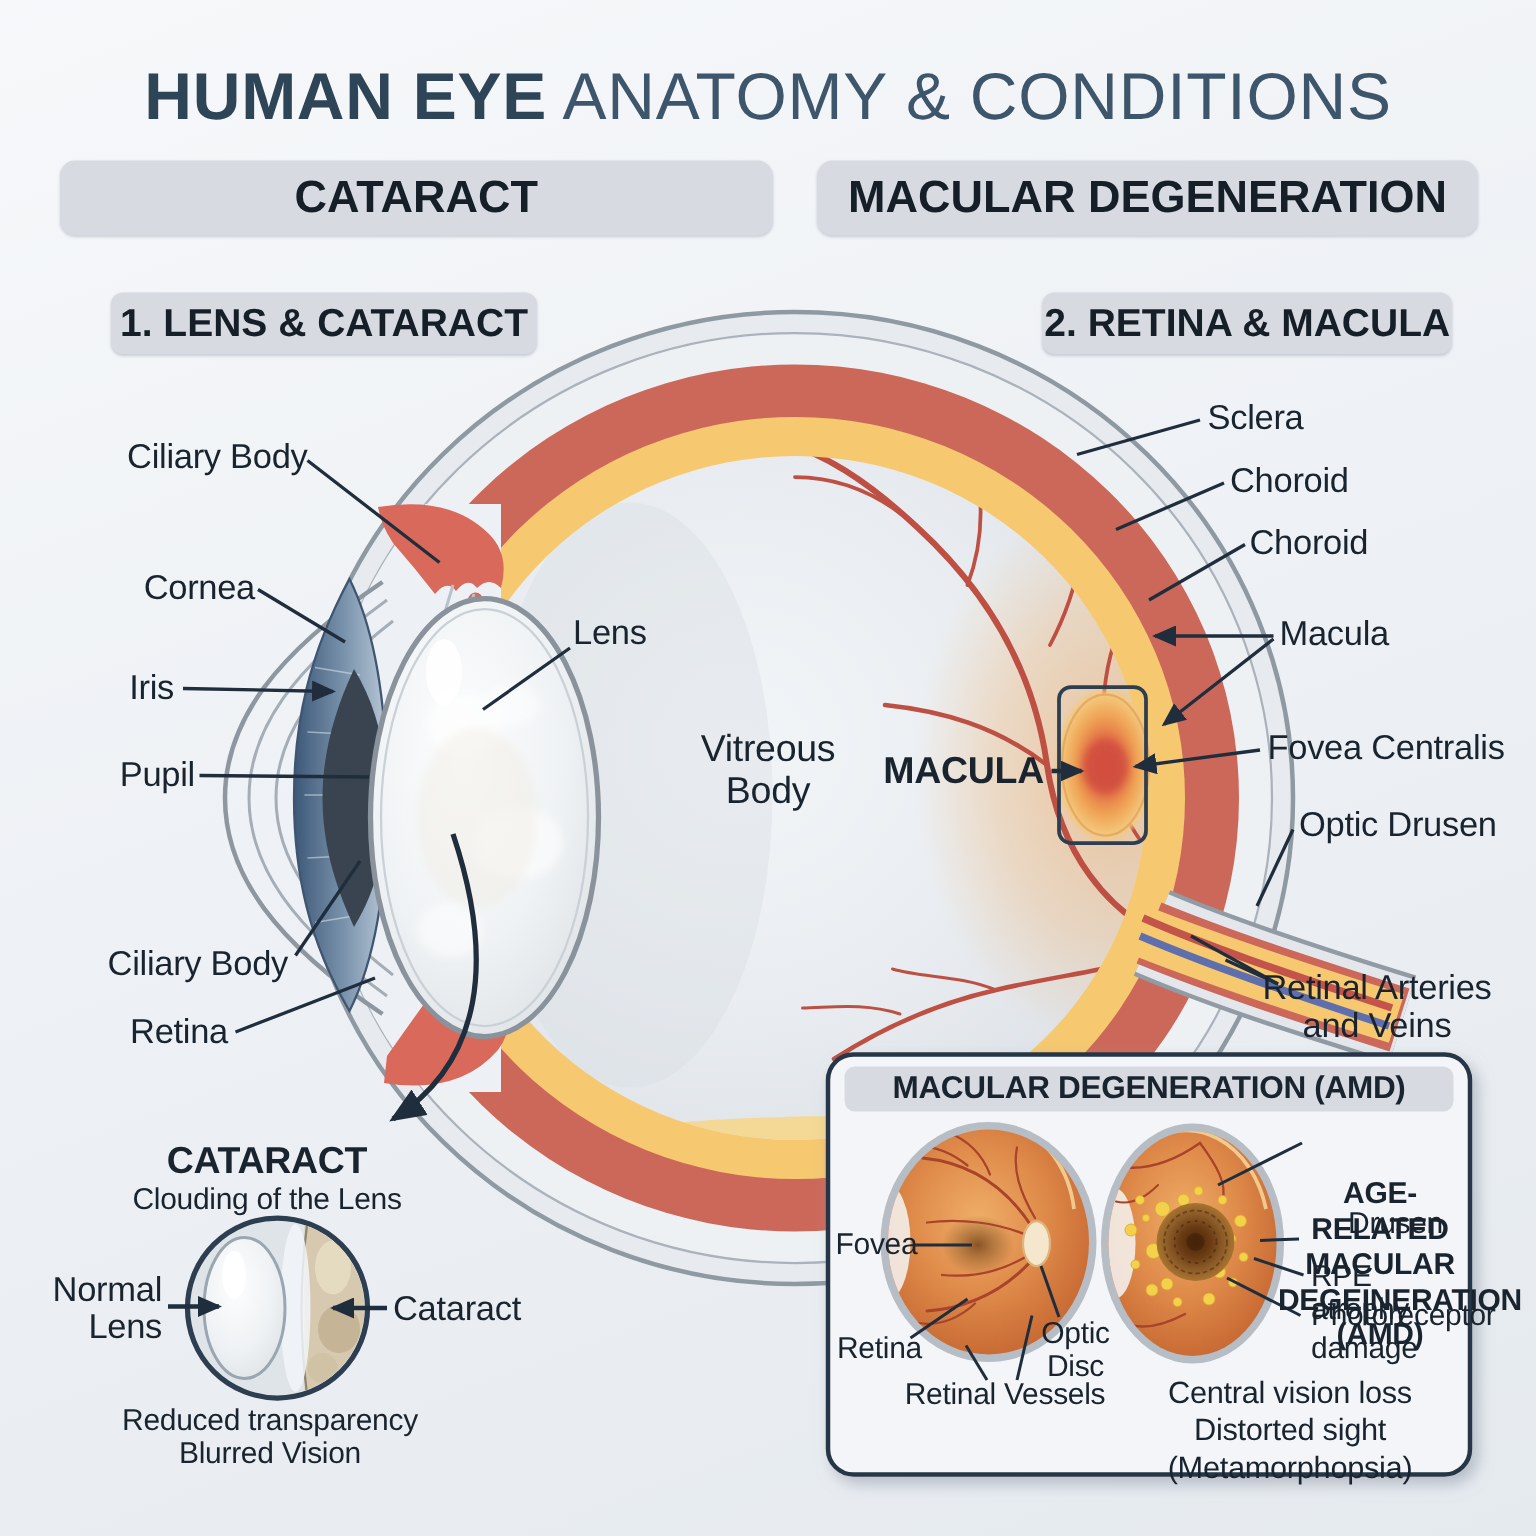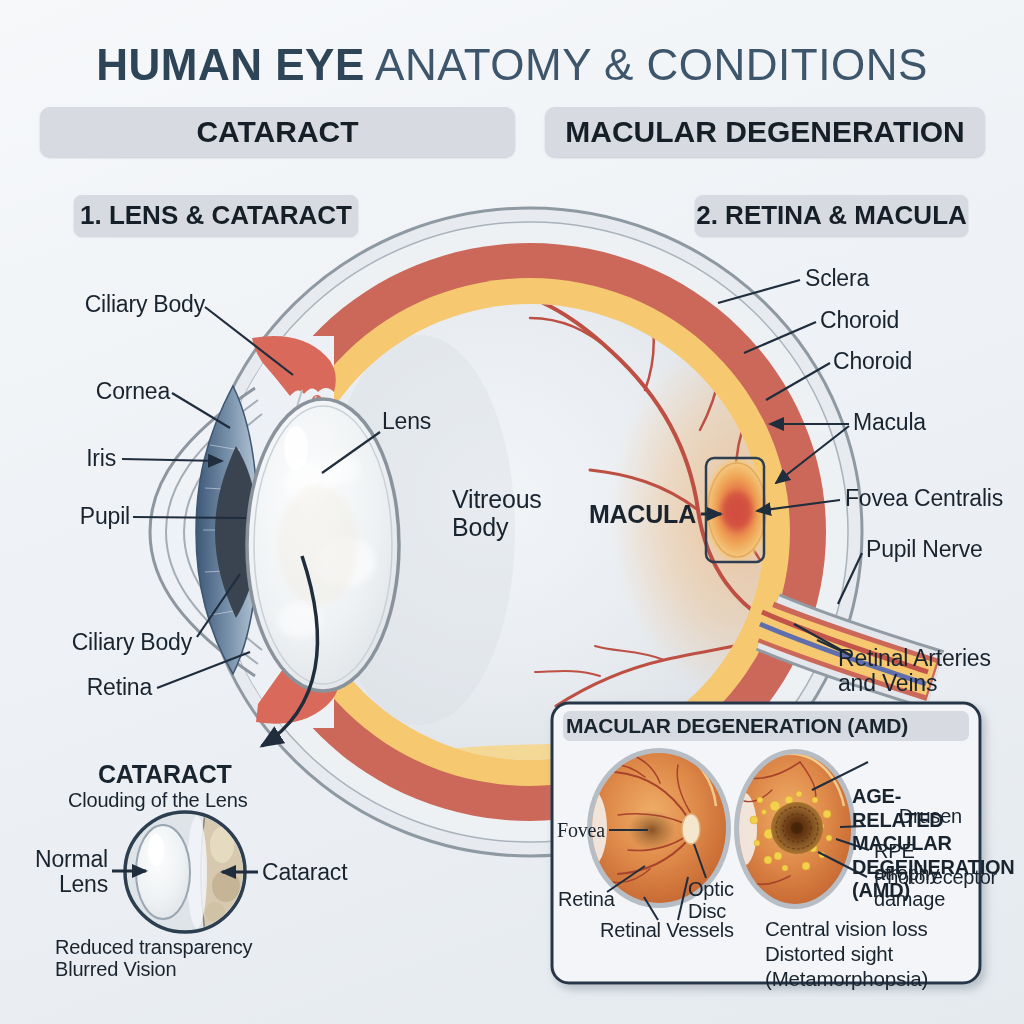--- a/index.html
+++ b/index.html
@@ -10,21 +10,21 @@
   .title{position:absolute;left:0;top:40px;width:1024px;text-align:center;
          font-size:44px;letter-spacing:.5px;white-space:nowrap;}
   .title .b{font-weight:bold;color:#2e4457;}
   .title .r{font-weight:normal;color:#3e566b;}
   .pill{position:absolute;background:#d7dbe1;border-radius:10px;
         display:flex;align-items:center;justify-content:center;
         font-weight:bold;color:#161f28;box-shadow:0 1px 2px rgba(120,130,145,.35);}
   .lbl{position:absolute;font-size:23px;line-height:1.1;font-weight:normal;
        color:#19242f;white-space:pre-line;letter-spacing:-.2px;}
   .bold{font-weight:bold;}
-  .ctr{} .rgt{text-align:right;}
+  .ctr{text-align:center;} .rgt{text-align:right;}
   .amd-lbl{font-size:20px;}
   .amd-title{font-size:20px;line-height:1.18;font-weight:bold;margin-top:37px;}
   .inset-h{font-size:25px;} .inset-s{font-size:20px;}
   .sym{font-size:20.5px;line-height:1.22;}
 </style>
 </head>
 <body>
 
 <div id="stage">
 
@@ -326,34 +326,34 @@
 <div class="lbl rgt" style="left:50px;top:675px;width:102px;">Retina</div>
 <div class="lbl" style="left:382px;top:409px;width:80px;">Lens</div>
 <div class="lbl ctr" style="left:452px;top:486px;width:120px;font-size:25px;">Vitreous
 Body</div>
 <div class="lbl rgt bold" style="left:568px;top:501px;width:128px;font-size:25px;">MACULA</div>
 <div class="lbl" style="left:805px;top:266px;width:110px;">Sclera</div>
 <div class="lbl" style="left:820px;top:308px;width:110px;">Choroid</div>
 <div class="lbl" style="left:833px;top:349px;width:110px;">Choroid</div>
 <div class="lbl" style="left:853px;top:410px;width:110px;">Macula</div>
 <div class="lbl" style="left:845px;top:486px;width:165px;">Fovea Centralis</div>
-<div class="lbl" style="left:866px;top:537px;width:135px;">Pupil Nerve</div>
+<div class="lbl" style="left:866px;top:537px;width:135px;">Optic Drusen</div>
 <div class="lbl ctr" style="left:838px;top:646px;width:160px;">Retinal Arteries
 and Veins</div>
 
 <div class="lbl ctr bold inset-h" style="left:98px;top:761px;width:160px;">CATARACT</div>
 <div class="lbl ctr inset-s" style="left:68px;top:789px;width:220px;">Clouding of the Lens</div>
 <div class="lbl rgt" style="left:28px;top:847px;width:80px;">Normal
 Lens</div>
 <div class="lbl" style="left:262px;top:860px;width:100px;">Cataract</div>
 <div class="lbl ctr inset-s" style="left:55px;top:936px;width:250px;">Reduced transparency
 Blurred Vision</div>
 
 <div class="lbl ctr bold" style="left:566px;top:714px;width:400px;font-size:21px;">MACULAR DEGENERATION (AMD)</div>
-<div class="lbl amd-lbl" style="left:557px;top:819px;width:52px;font-family:Liberation Serif, serif;">Fovea</div>
+<div class="lbl amd-lbl" style="left:557px;top:819px;width:52px;">Fovea</div>
 <div class="lbl amd-lbl" style="left:558px;top:888px;width:64px;">Retina</div>
 <div class="lbl amd-lbl ctr" style="left:688px;top:878px;width:58px;">Optic
 Disc</div>
 <div class="lbl amd-lbl ctr" style="left:600px;top:919px;width:140px;">Retinal Vessels</div>
 <div class="lbl amd-title ctr" style="left:852px;top:748px;width:136px;">AGE-RELATED
 MACULAR
 DEGEINERATION
 (AMD)</div>
 <div class="lbl amd-lbl" style="left:872px;top:805px;width:90px;text-align:right;">Drusen</div>
 <div class="lbl amd-lbl" style="left:874px;top:866px;width:130px;">Photoreceptor

